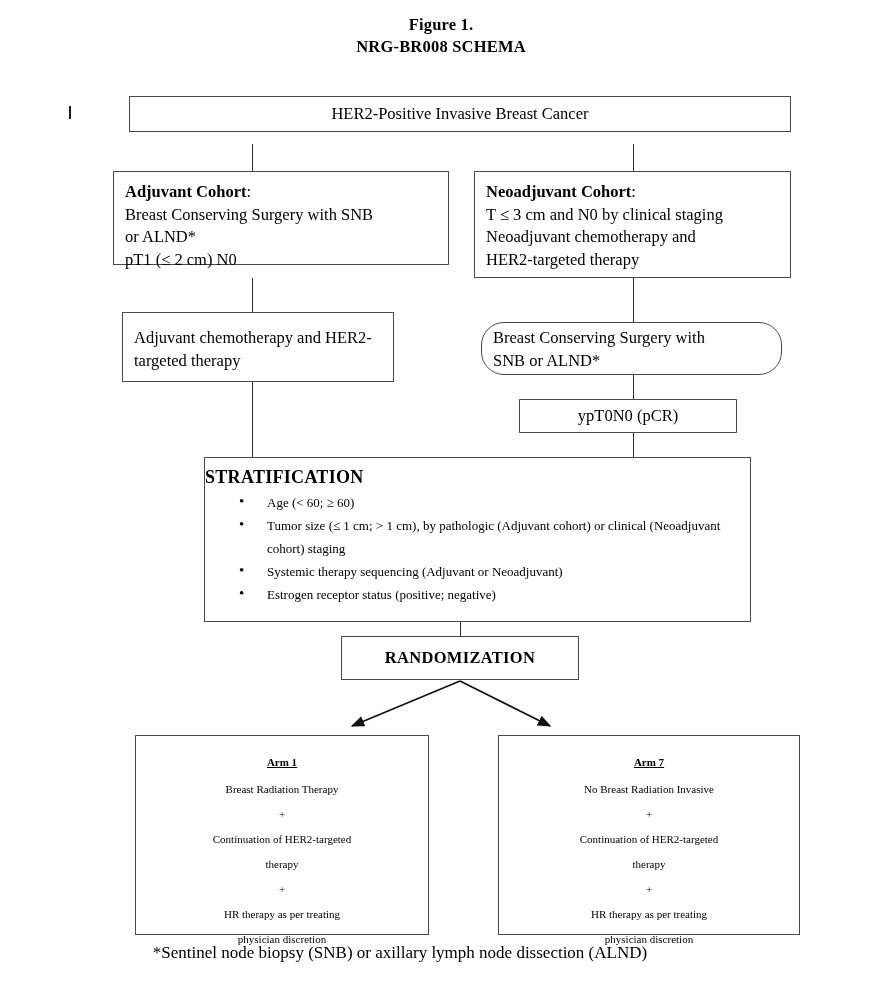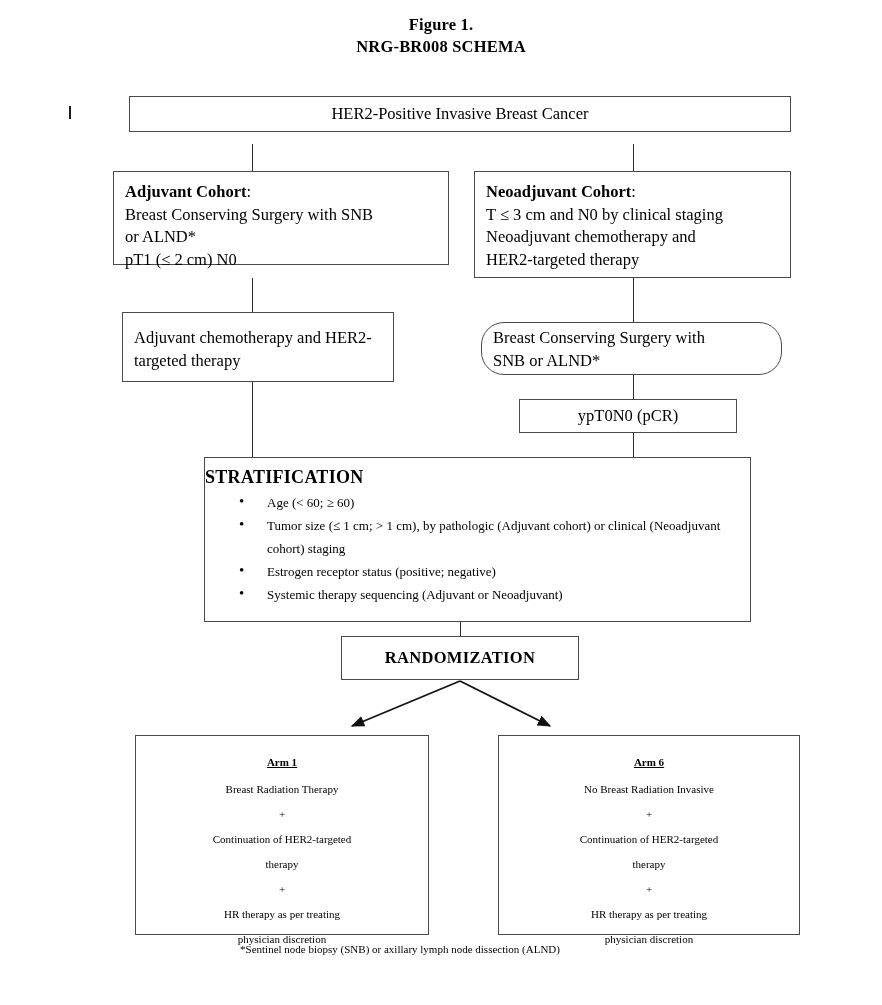--- a/index.html
+++ b/index.html
@@ -145,21 +145,21 @@
     margin-bottom: 2px;
   }
   .arm-plus { display: block; }
 
   
   .footnote {
     left: 0;
     top: 943px;
     width: 800px;
     text-align: center;
-    font-size: 11px;
+    font-size: 17px;
   }
 </style>
 </head>
 <body>
 
 <div id="page">
 
   <div class="abs title-block">
     <div>Figure 1.</div>
     <div>NRG-BR008 SCHEMA</div>
@@ -210,22 +210,22 @@
 
   <div class="abs box center" id="box-pcr">
     <span>ypT0N0 (pCR)</span>
   </div>
 
   <div class="abs box" id="box-strat">
     <div class="strat-head">STRATIFICATION</div>
     <ul class="strat-list">
       <li>Age (&lt; 60; ≥ 60)</li>
       <li>Tumor size (≤ 1 cm; &gt; 1 cm), by pathologic (Adjuvant cohort) or clinical (Neoadjuvant cohort) staging</li>
+      <li>Systemic therapy sequencing (Adjuvant or Neoadjuvant)</li>
       <li>Estrogen receptor status (positive; negative)</li>
-      <li>Systemic therapy sequencing (Adjuvant or Neoadjuvant)</li>
     </ul>
   </div>
 
   <div class="abs box center" id="box-random">
     <span class="rand-label">RANDOMIZATION</span>
   </div>
 
   <svg class="abs" id="arrow-layer" viewBox="0 0 882 1005">
     <defs>
       <marker id="ahead" markerWidth="9" markerHeight="9" refX="7.2" refY="3.2" orient="auto" markerUnits="strokeWidth">
@@ -244,21 +244,21 @@
       <div>Continuation of HER2-targeted</div>
       <div>therapy</div>
       <div class="arm-plus">+</div>
       <div>HR therapy as per treating</div>
       <div>physician discretion</div>
     </div>
   </div>
 
   <div class="abs box" id="box-arm2">
     <div class="arm-inner">
-      <span class="arm-title">Arm 6</span>
+      <span class="arm-title">Arm 7</span>
       <div>No Breast Radiation Invasive</div>
       <div class="arm-plus">+</div>
       <div>Continuation of HER2-targeted</div>
       <div>therapy</div>
       <div class="arm-plus">+</div>
       <div>HR therapy as per treating</div>
       <div>physician discretion</div>
     </div>
   </div>
 

